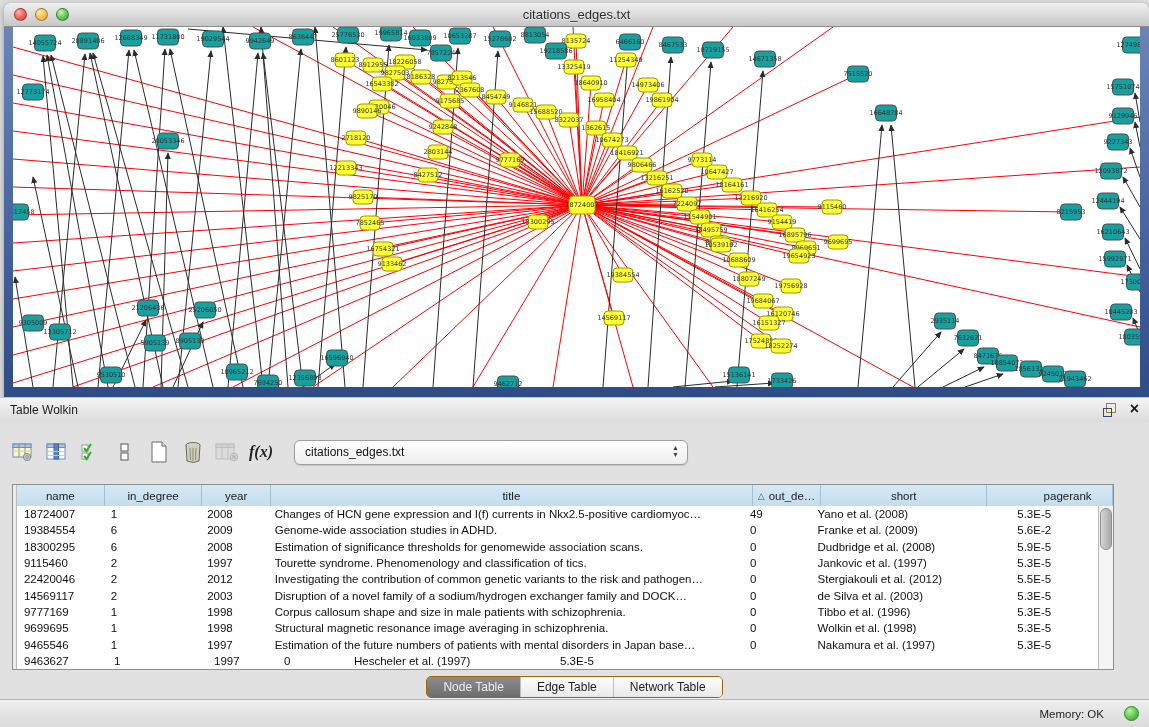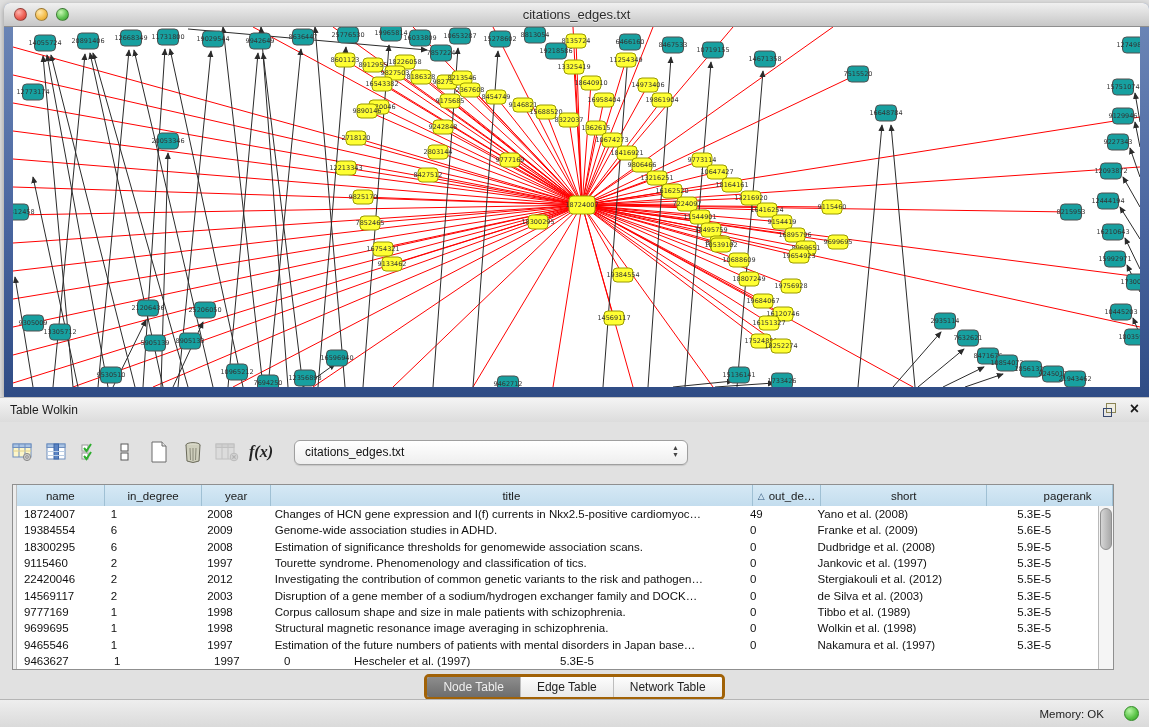--- a/index.html
+++ b/index.html
@@ -85,21 +85,21 @@
   .c0{width:90px;}.c1{width:100px;align-items:center;}.c2{width:70px;}.c3{width:494px;}.c4{width:70px;}.c5{width:170px;}.c6{width:92px;margin-left:36px;}
   .gut{width:4px;background:#ececec;border-right:1px solid #bdbdbd;align-self:stretch;padding:0;}
   .vscroll{
     position:absolute;top:21px;right:0;width:14px;bottom:0;
     background:#f5f5f5;border-left:1px solid #b9b9b9;
   }
   .vthumb{position:absolute;left:1px;top:2px;width:10px;height:40px;border-radius:6px;
     background:linear-gradient(90deg,#d6d6d6,#a8a8a8);border:1px solid #8f8f8f;cursor:pointer;}
   
   .tabs-row{position:absolute;left:0;right:0;top:252px;height:26px;display:flex;justify-content:center;align-items:center;}
-  .seg{display:flex;border:3px solid #a16207;border-radius:5px;overflow:hidden;box-shadow:0 1px 1px rgba(255,255,255,.7);}
+  .seg{display:flex;border:1px solid #a16207;border-radius:5px;overflow:hidden;box-shadow:0 1px 1px rgba(255,255,255,.7);}
   .seg-tab{padding:3px 16px;font-size:12px;color:#1e1e1e;background:linear-gradient(180deg,#fdfdfd,#e9e9e9);cursor:pointer;border-left:1px solid #bdbdbd;}
   .seg-tab:first-child{border-left:none;}
   .seg-tab.sel{background:linear-gradient(180deg,#8d8d8d,#6d6d6d);color:#efefef;}
   
   .status-bar{
     position:absolute;left:0;bottom:0;width:1149px;height:27px;
     background:linear-gradient(180deg,#eeeeee,#dadada);
     border-top:1px solid #b5b5b5;
   }
   .memory{position:absolute;right:10px;top:6px;display:flex;align-items:center;gap:20px;font-size:11.5px;color:#1d1d1d;}
@@ -901,21 +901,21 @@
           <div class="td c6">5.3E-5</div>
         </div>
         <div class="tr">
           <div class="td gut"></div>
           <div class="td c0">19384554</div>
           <div class="td c1">6</div>
           <div class="td c2">2009</div>
           <div class="td c3">Genome-wide association studies in ADHD.</div>
           <div class="td c4">0</div>
           <div class="td c5">Franke et al. (2009)</div>
-          <div class="td c6">5.6E-5</div>
+          <div class="td c6">5.6E-2</div>
         </div>
         <div class="tr">
           <div class="td gut"></div>
           <div class="td c0">18300295</div>
           <div class="td c1">6</div>
           <div class="td c2">2008</div>
           <div class="td c3">Estimation of significance thresholds for genomewide association scans.</div>
           <div class="td c4">0</div>
           <div class="td c5">Dudbridge et al. (2008)</div>
           <div class="td c6">5.9E-5</div>
@@ -938,33 +938,33 @@
           <div class="td c3">Investigating the contribution of common genetic variants to the risk and pathogen…</div>
           <div class="td c4">0</div>
           <div class="td c5">Stergiakouli et al. (2012)</div>
           <div class="td c6">5.5E-5</div>
         </div>
         <div class="tr">
           <div class="td gut"></div>
           <div class="td c0">14569117</div>
           <div class="td c1">2</div>
           <div class="td c2">2003</div>
-          <div class="td c3">Disruption of a gene member of a sodium/hydrogen exchanger family and DOCK…</div>
+          <div class="td c3">Disruption of a novel family of a sodium/hydrogen exchanger family and DOCK…</div>
           <div class="td c4">0</div>
           <div class="td c5">de Silva et al. (2003)</div>
           <div class="td c6">5.3E-5</div>
         </div>
         <div class="tr">
           <div class="td gut"></div>
           <div class="td c0">9777169</div>
           <div class="td c1">1</div>
           <div class="td c2">1998</div>
           <div class="td c3">Corpus callosum shape and size in male patients with schizophrenia.</div>
           <div class="td c4">0</div>
-          <div class="td c5">Tibbo et al. (1989)</div>
+          <div class="td c5">Tibbo et al. (1996)</div>
           <div class="td c6">5.3E-5</div>
         </div>
         <div class="tr">
           <div class="td gut"></div>
           <div class="td c0">9699695</div>
           <div class="td c1">1</div>
           <div class="td c2">1998</div>
           <div class="td c3">Structural magnetic resonance image averaging in schizophrenia.</div>
           <div class="td c4">0</div>
           <div class="td c5">Wolkin et al. (1998)</div>

